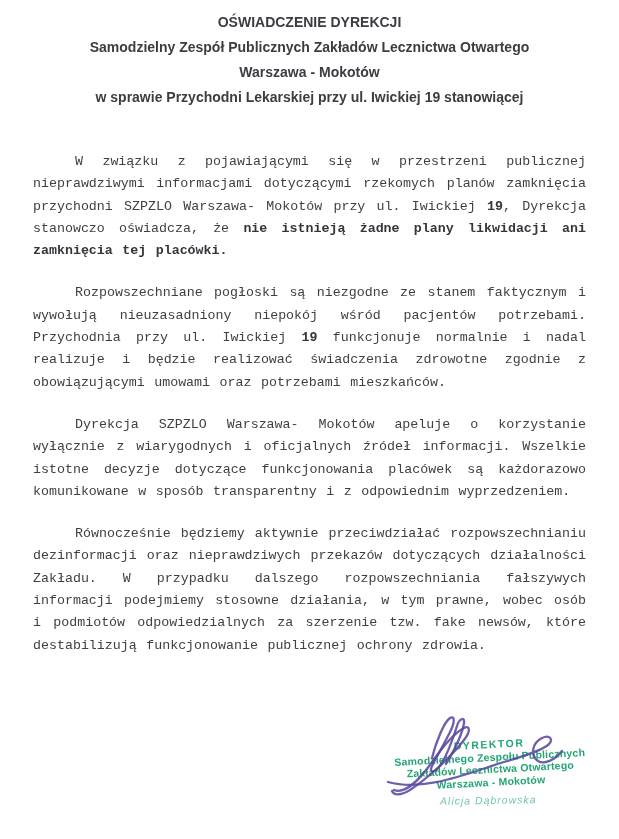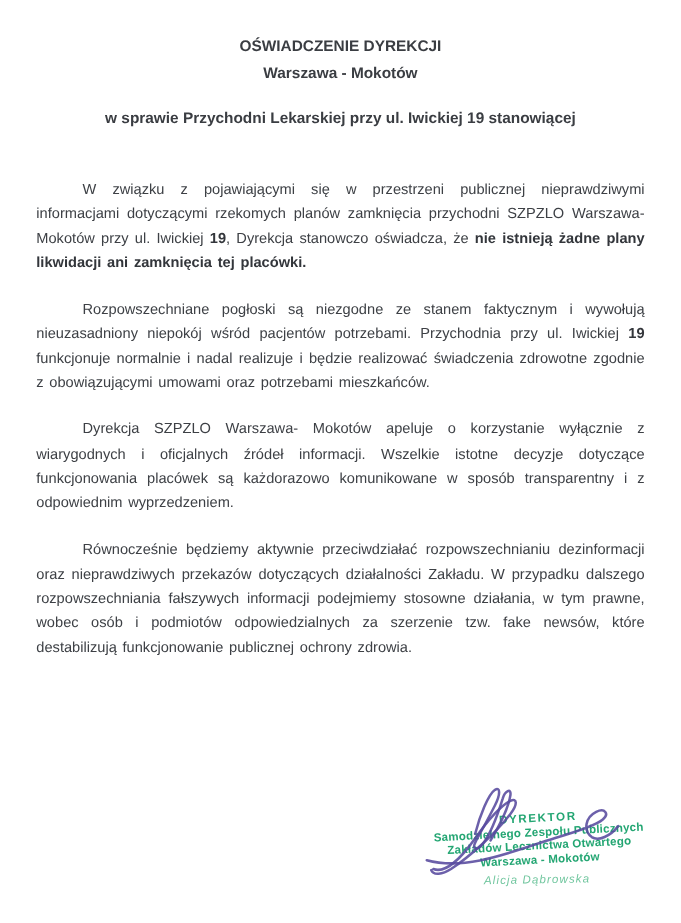--- a/index.html
+++ b/index.html
@@ -16,40 +16,41 @@
     -webkit-font-smoothing:antialiased;
   }
   .page{
     position:relative;
     width:619px;height:839px;
     background:#ffffff;
     overflow:hidden;
   }
   
   .doc-header{
-    padding-top:29px;
+    padding-top:10px;
     text-align:center;
     font-weight:bold;
     font-size:14px;
     color:#3a3d42;
   }
   .h-line{line-height:25px;}
-  .subject{margin-top:16px;}
+  .subject{}
   
   .doc-body{
     padding:41px 33px 0 33px;
   }
   .doc-body p{
     margin:0 0 20px 0;
     font-size:13.3px;
     line-height:22.3px;
     text-align:justify;
     text-indent:42px;
     color:#3d4045;
     word-spacing:1.5px;
+    font-family:Liberation Mono, monospace;
   }
   .doc-body p span.b{font-weight:bold;color:#33363b;}
   
   .signature-block{
     position:absolute;
     left:380px;top:712px;
     width:220px;height:110px;
   }
   .stamp{
     position:absolute;
@@ -89,20 +90,21 @@
     opacity:.88;
   }
 </style>
 </head>
 <body>
 
 <div class="page">
 
   <header class="doc-header">
     <div class="h-line">OŚWIADCZENIE DYREKCJI</div>
+    <div class="h-line">Samodzielny Zespół Publicznych Zakładów Lecznictwa Otwartego</div>
     <div class="h-line">Warszawa - Mokotów</div>
     <div class="subject">
       <div class="h-line">w sprawie Przychodni Lekarskiej przy ul. Iwickiej 19 stanowiącej</div>
     </div>
   </header>
 
   <main class="doc-body">
     <p><span>W związku z pojawiającymi się w przestrzeni publicznej nieprawdziwymi informacjami dotyczącymi rzekomych planów zamknięcia przychodni SZPZLO Warszawa- Mokotów przy ul. Iwickiej </span><span class="b">19</span><span>, Dyrekcja stanowczo oświadcza, że </span><span class="b">nie istnieją żadne plany likwidacji ani zamknięcia tej placówki.</span></p>
     <p><span>Rozpowszechniane pogłoski są niezgodne ze stanem faktycznym i wywołują nieuzasadniony niepokój wśród pacjentów potrzebami. Przychodnia przy ul. Iwickiej </span><span class="b">19</span><span> funkcjonuje normalnie i nadal realizuje i będzie realizować świadczenia zdrowotne zgodnie z obowiązującymi umowami oraz potrzebami mieszkańców.</span></p>
     <p><span>Dyrekcja SZPZLO Warszawa- Mokotów apeluje o korzystanie wyłącznie z wiarygodnych i oficjalnych źródeł informacji. Wszelkie istotne decyzje dotyczące funkcjonowania placówek są każdorazowo komunikowane w sposób transparentny i z odpowiednim wyprzedzeniem.</span></p>

